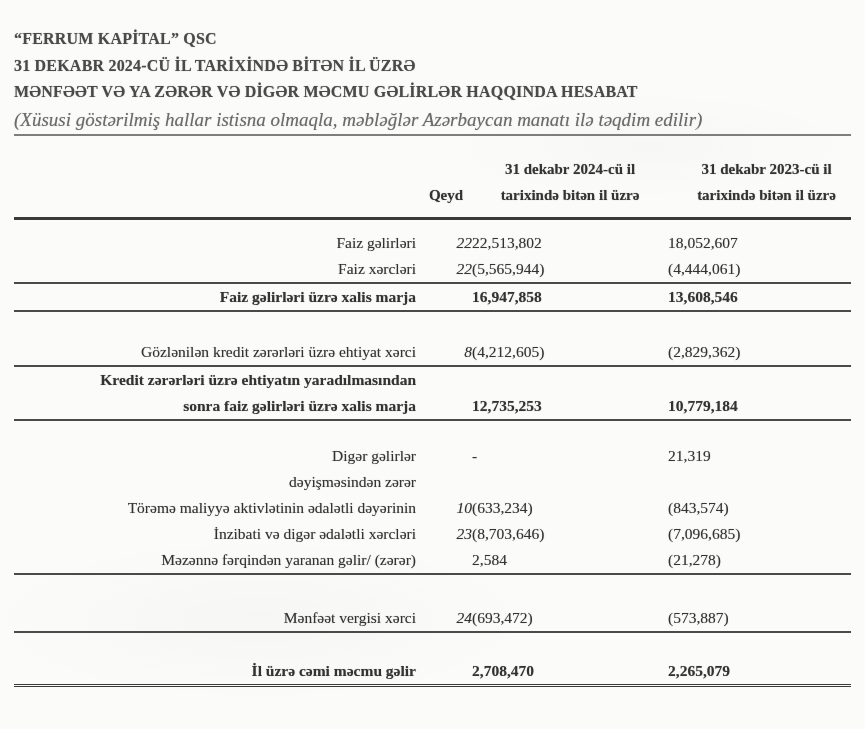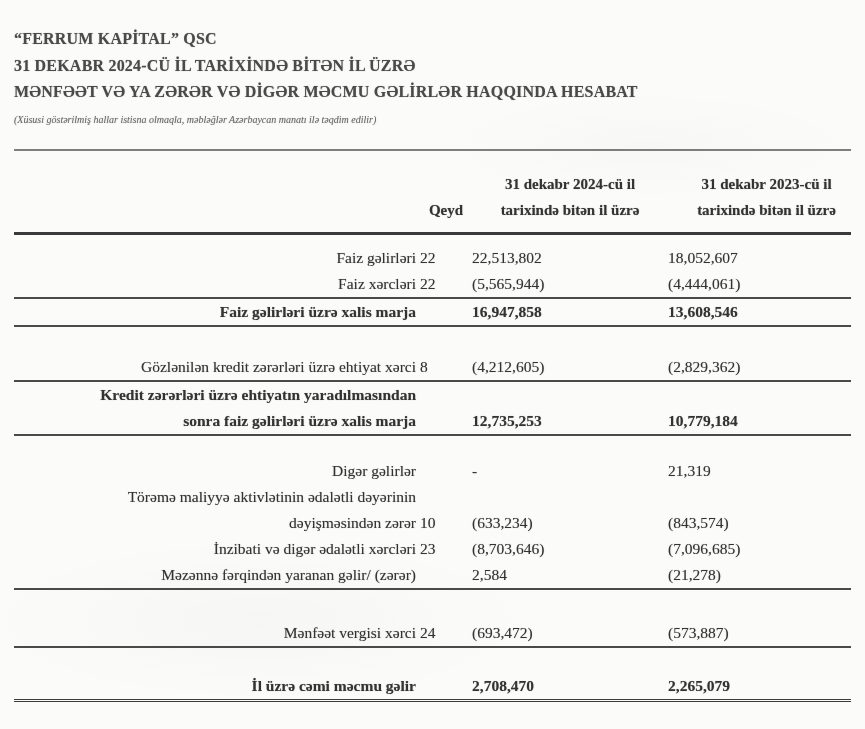--- a/index.html
+++ b/index.html
@@ -19,24 +19,24 @@
   }
   .inner{margin:0 14px 0 14px;}
   
   .doc-header{color:#4a4a4a;}
   .doc-header .t{
     font-weight:bold;font-size:16px;line-height:26.5px;
     letter-spacing:0.2px;
     text-shadow:0 0 1px rgba(90,90,90,0.55);
   }
   .doc-sub{
-    font-style:italic;font-size:10px;line-height:27px;color:#6a6a68;
+    font-style:italic;font-size:19px;line-height:27px;color:#6a6a68;
     text-shadow:0 0 1px rgba(120,120,120,0.5);
     border-bottom:2px solid #7e7e7c;
-    padding-bottom:16px;
+    padding-bottom:1px;
   }
   
   .thead{
     display:grid;grid-template-columns:406px 52px 196px 197px;
     align-items:end;
     margin-top:20px;
     padding-bottom:9px;
     border-bottom:3px solid #3a3a3a;
     font-weight:bold;font-size:15px;line-height:26px;color:#333;
     text-shadow:0 0 1px rgba(70,70,70,0.5);
@@ -46,21 +46,21 @@
   .trow{
     display:grid;grid-template-columns:406px 52px 196px 197px;
     align-items:end;
     font-size:15.5px;line-height:26px;
     min-height:26px;
     text-shadow:0 0 1px rgba(70,70,70,0.45);
   }
   .trow.first{margin-top:10px;}
   .trow.bold{font-weight:bold;}
   .trow .label{padding-right:4px;text-align:right;}
-  .trow .note{text-align:left;}
+  .trow .note{text-align:right;font-style:italic;}
   .trow .num{text-align:left;}
   .trow .n24{padding-right:14px;}
   .trow .n23{padding-right:13px;}
   .trow .n24.paren{padding-right:6px;}
   .trow .n23.paren{padding-right:9px;}
   .rb{border-bottom:2px solid #4a4a48;}
   .rb-thick{border-bottom:3px double #3a3a38;}
   .sp27{height:27px;}
   .sp22{height:22px;}
   .sp30{height:30px;}
@@ -133,22 +133,22 @@
 
     <div class="trow">
       <div class="label">Digər gəlirlər</div>
       <div class="note"></div>
       <div class="num n24">-</div>
       <div class="num n23">21,319</div>
     </div>
 
     <div class="trow">
       <div class="label">
+        <span class="l2">dəyişməsindən zərər</span>
         <span class="l2">Törəmə maliyyə aktivlətinin ədalətli dəyərinin</span>
-        <span class="l2">dəyişməsindən zərər</span>
       </div>
       <div class="note">10</div>
       <div class="num n24 paren">(633,234)</div>
       <div class="num n23 paren">(843,574)</div>
     </div>
 
     <div class="trow">
       <div class="label">İnzibati və digər ədalətli xərcləri</div>
       <div class="note">23</div>
       <div class="num n24 paren">(8,703,646)</div>

